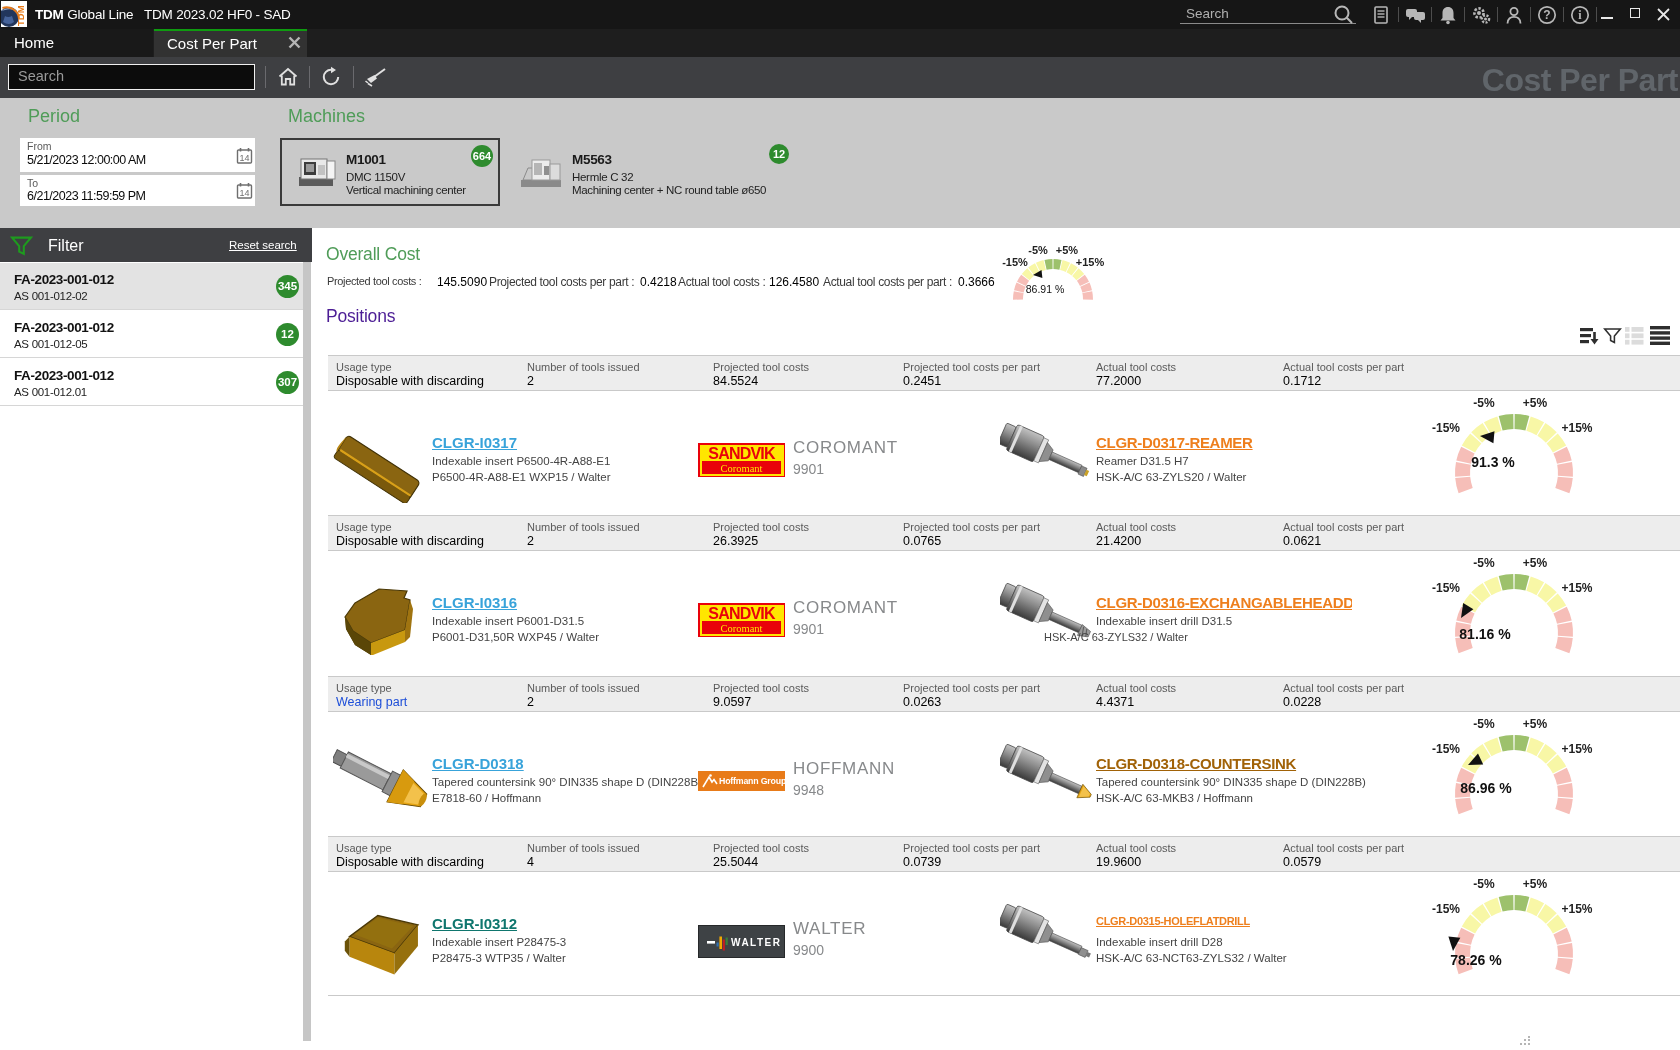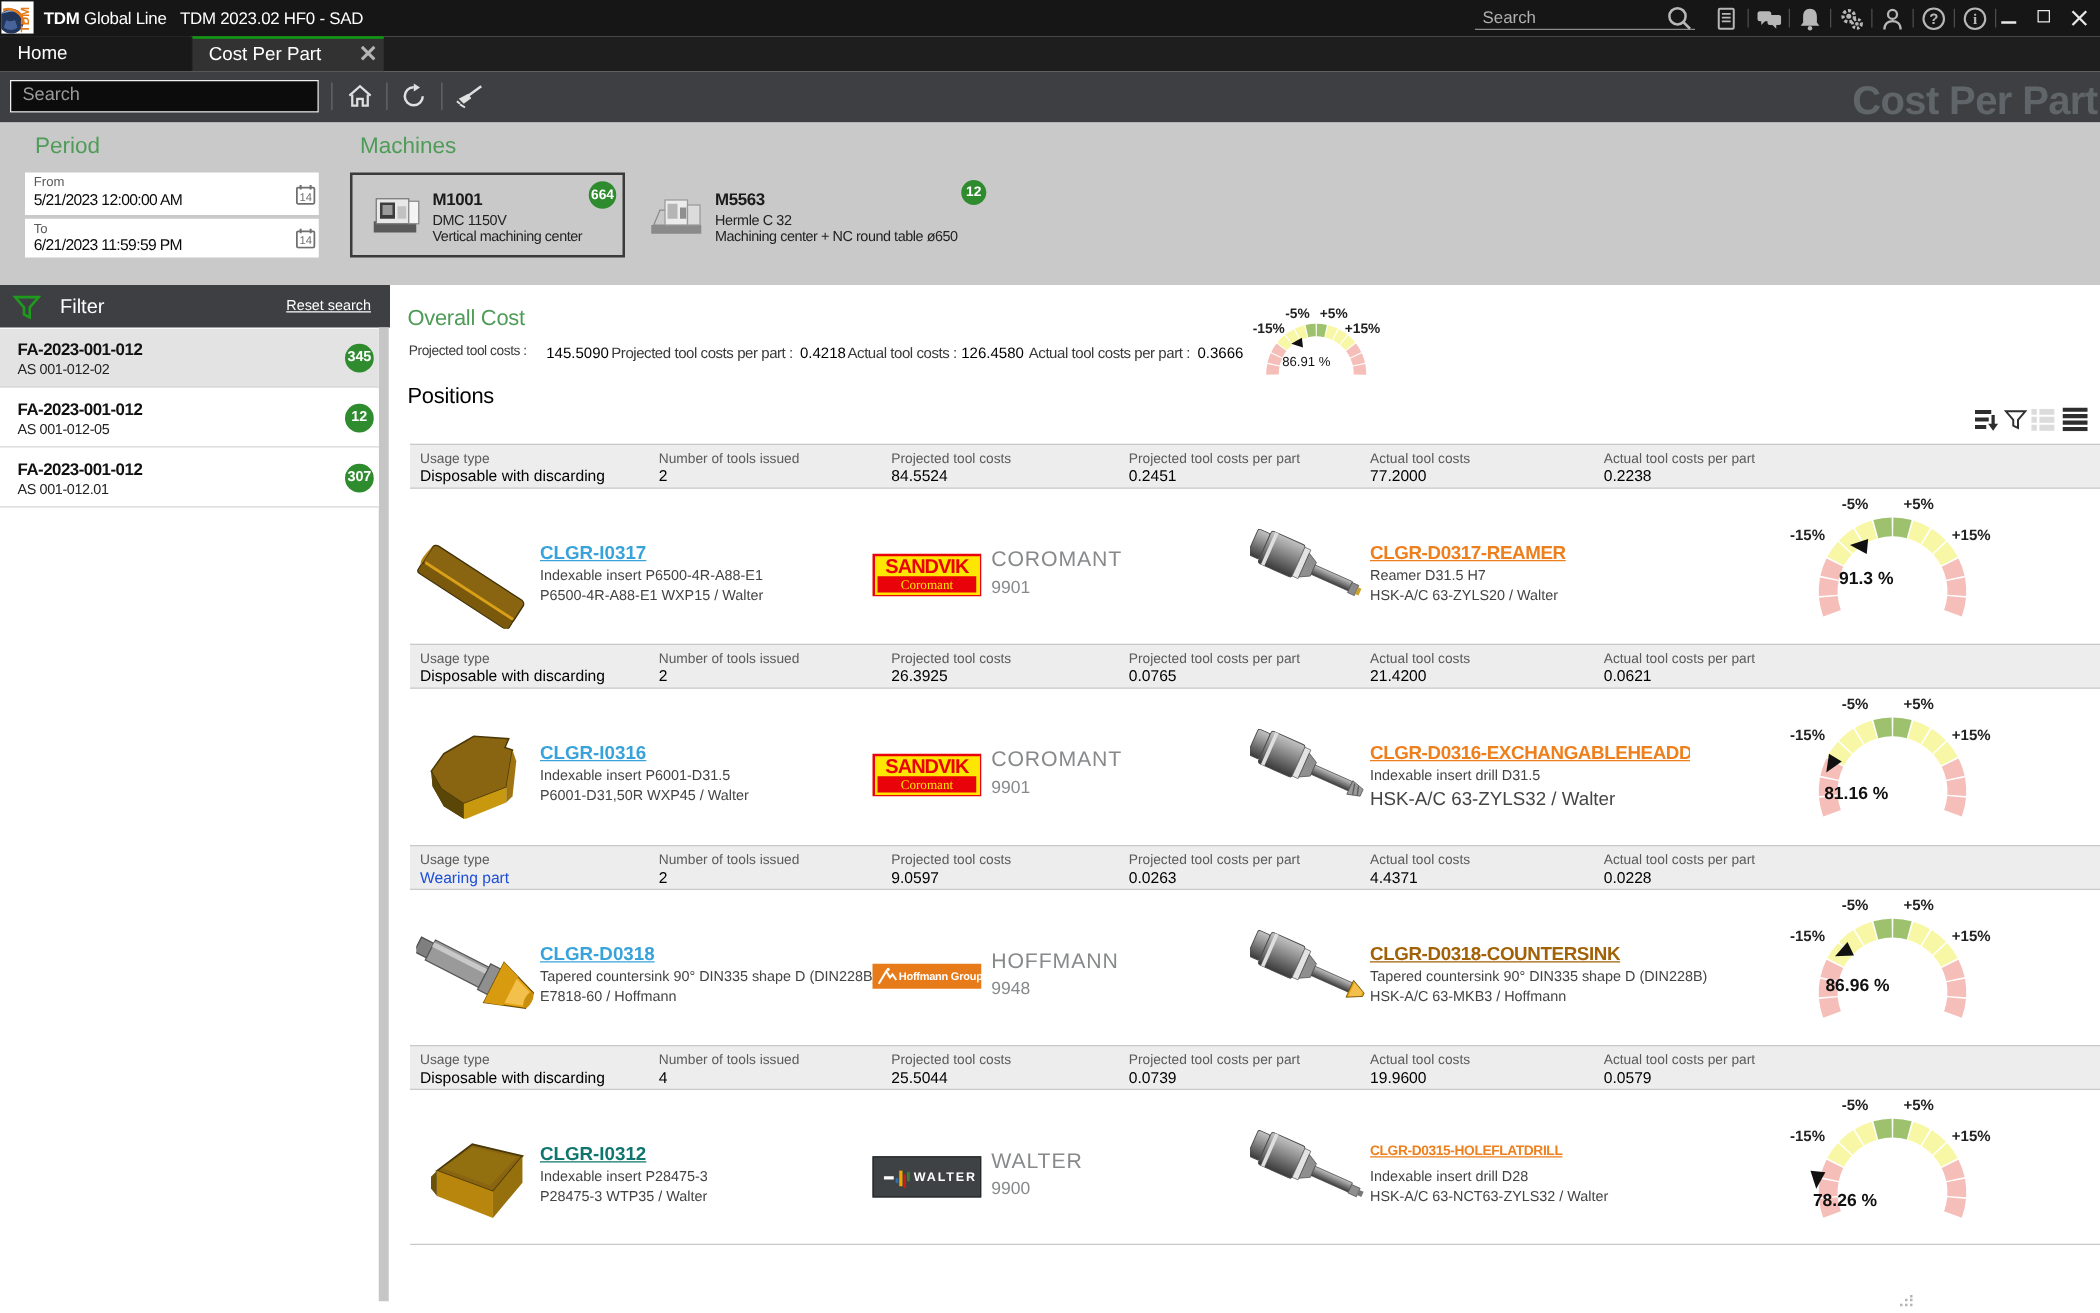--- a/index.html
+++ b/index.html
@@ -182,21 +182,21 @@
     <path d="M101.8 34.8 A40 40 0 0 1 106.0 41.7 L97.0 46.0 A30 30 0 0 0 93.9 40.8 Z" fill="#f6beb8"></path>
     <path d="M106.5 42.5 A40 40 0 0 1 109.0 50.2 L99.3 52.4 A30 30 0 0 0 97.3 46.7 Z" fill="#f6beb8"></path>
     <path d="M109.2 51.2 A40 40 0 0 1 110.0 59.7 L100.0 59.5 A30 30 0 0 0 99.4 53.1 Z" fill="#f6beb8"></path>
     <text x="55" y="14" text-anchor="middle" font-size="11" font-weight="bold" fill="#222">-5%</text>
     <text x="84" y="14" text-anchor="middle" font-size="11" font-weight="bold" fill="#222">+5%</text>
     <text x="32" y="26" text-anchor="middle" font-size="11" font-weight="bold" fill="#222">-15%</text>
     <text x="107" y="26" text-anchor="middle" font-size="11" font-weight="bold" fill="#222">+15%</text>
     <polygon points="50.0,35.0 58.5,30.1 59.4,38.0" fill="#111"></polygon>
     <text x="62" y="53" text-anchor="middle" font-size="10.5" fill="#111">86.91 %</text>
   </svg>
-<div class="abs" style="left:326px;top:306px;font-size:17.5px;letter-spacing:-0.2px;color:#000000">Positions</div>
+<div class="abs" style="left:326px;top:306px;font-size:17.5px;letter-spacing:-0.2px;color:#4c1d95">Positions</div>
 <svg style="position:absolute;left:1579px;top:326px" width="20" height="20" viewBox="0 0 20 20">
     <rect x="1" y="2" width="13" height="3.2" fill="#2e2e2e"></rect>
     <rect x="1" y="8" width="11" height="3.2" fill="#2e2e2e"></rect>
     <rect x="1" y="14" width="9" height="3.2" fill="#2e2e2e"></rect>
     <line x1="15.5" y1="6" x2="15.5" y2="15" stroke="#2e2e2e" stroke-width="2.6"></line>
     <polygon points="11.5,13 19.5,13 15.5,18.5" fill="#2e2e2e"></polygon>
   </svg>
 <svg style="position:absolute;left:1603px;top:326px" width="19" height="19" viewBox="0 0 22 22">
     <path d="M2 3.5 L20 3.5 L13.2 11.5 L13.2 19 L8.8 16.8 L8.8 11.5 Z" fill="none" stroke="#2e2e2e" stroke-width="1.8"></path>
   </svg>
@@ -219,21 +219,21 @@
 <div class="abs" style="left:527px;top:361px;font-size:11px;color:#5a5a5a">Number of tools issued</div>
 <div class="abs" style="left:713px;top:361px;font-size:11px;color:#5a5a5a">Projected tool costs</div>
 <div class="abs" style="left:903px;top:361px;font-size:11px;color:#5a5a5a">Projected tool costs per part</div>
 <div class="abs" style="left:1096px;top:361px;font-size:11px;color:#5a5a5a">Actual tool costs</div>
 <div class="abs" style="left:1283px;top:361px;font-size:11px;color:#5a5a5a">Actual tool costs per part</div>
 <div class="abs" style="left:336px;top:374px;font-size:12.5px;color:#000">Disposable with discarding</div>
 <div class="abs" style="left:527px;top:374px;font-size:12.5px;color:#000">2</div>
 <div class="abs" style="left:713px;top:374px;font-size:12.5px;color:#000">84.5524</div>
 <div class="abs" style="left:903px;top:374px;font-size:12.5px;color:#000">0.2451</div>
 <div class="abs" style="left:1096px;top:374px;font-size:12.5px;color:#000">77.2000</div>
-<div class="abs" style="left:1283px;top:374px;font-size:12.5px;color:#000">0.2238</div>
+<div class="abs" style="left:1283px;top:374px;font-size:12.5px;color:#000">0.1712</div>
 <svg style="position:absolute;left:333px;top:425px" width="95" height="78" viewBox="0 0 95 78">
     <g transform="translate(2,0) scale(0.92)">
       <g transform="rotate(33 14 18)">
 <rect x="10" y="12" width="94" height="23" rx="4" fill="#8a6511" stroke="#3f3005" stroke-width="1.2"></rect>
 <rect x="10" y="31" width="94" height="10" rx="3" fill="#7a590c" stroke="#3f3005" stroke-width="1"></rect>
 <rect x="12" y="29" width="91" height="2.5" fill="#d9a018"></rect>
 <path d="M10 34 q-4 -2 0 -20" fill="#b88512"></path>
 </g>
     </g>
   </svg>
@@ -340,21 +340,21 @@
 <polygon points="63,8 74,14 74,30 63,36" fill="#8f8f8f" stroke="#555" stroke-width="0.8"></polygon>
 <rect x="74" y="17" width="44" height="11" fill="url(#mg1000583)" stroke="#4f4f4f" stroke-width="0.8"></rect>
 <polygon points="118,16 132,20 132,28 118,32" fill="#9a9a9a" stroke="#555" stroke-width="0.8"></polygon>
         <line x1="121" y1="18" x2="124" y2="30" stroke="#5f5f5f" stroke-width="1.5"></line>
         <line x1="126" y1="19" x2="129" y2="29" stroke="#5f5f5f" stroke-width="1.5"></line>
 </g>
     </g>
   </svg>
 <div class="abs" style="left:1096px;top:594px;width:256px;overflow:hidden;white-space:nowrap;font-size:15px;font-weight:bold;letter-spacing:-0.3px;color:#ee7f1d;text-decoration:underline">CLGR-D0316-EXCHANGABLEHEADDR</div>
 <div class="abs" style="left:1096px;top:615px;width:300px;overflow:hidden;white-space:nowrap;font-size:11.5px;color:#444">Indexable insert drill D31.5</div>
-<div class="abs" style="left:1096px;top:631px;width:300px;overflow:hidden;white-space:nowrap;font-size:15px;color:#444">HSK-A/C 63-ZYLS32 / Walter</div>
+<div class="abs" style="left:1044px;top:631px;width:300px;overflow:hidden;white-space:nowrap;font-size:11px;color:#444">HSK-A/C 63-ZYLS32 / Walter</div>
 <svg style="position:absolute;left:1414px;top:555px" width="200" height="130" viewBox="0 0 200 130">
     <path d="M44.6 98.2 A59 59 0 0 1 41.2 83.1 L56.2 81.8 A44 44 0 0 0 58.7 93.0 Z" fill="#f6beb8"></path>
     <path d="M41.1 81.7 A59 59 0 0 1 42.0 67.0 L56.8 69.8 A44 44 0 0 0 56.1 80.8 Z" fill="#f6beb8"></path>
     <path d="M42.3 65.6 A59 59 0 0 1 47.2 51.7 L60.6 58.4 A44 44 0 0 0 57.0 68.8 Z" fill="#f6beb8"></path>
     <path d="M47.8 50.4 A59 59 0 0 1 56.3 38.4 L67.4 48.5 A44 44 0 0 0 61.1 57.4 Z" fill="#f8f7a6"></path>
     <path d="M57.2 37.3 A59 59 0 0 1 68.6 28.0 L76.6 40.7 A44 44 0 0 0 68.1 47.7 Z" fill="#f8f7a6"></path>
     <path d="M69.9 27.3 A59 59 0 0 1 83.3 21.4 L87.6 35.8 A44 44 0 0 0 77.5 40.2 Z" fill="#f8f7a6"></path>
     <path d="M84.7 21.0 A59 59 0 0 1 99.3 19.0 L99.5 34.0 A44 44 0 0 0 88.6 35.5 Z" fill="#9dc16c"></path>
     <path d="M100.7 19.0 A59 59 0 0 1 115.3 21.0 L111.4 35.5 A44 44 0 0 0 100.5 34.0 Z" fill="#9dc16c"></path>
     <path d="M116.7 21.4 A59 59 0 0 1 130.1 27.3 L122.5 40.2 A44 44 0 0 0 112.4 35.8 Z" fill="#f8f7a6"></path>

